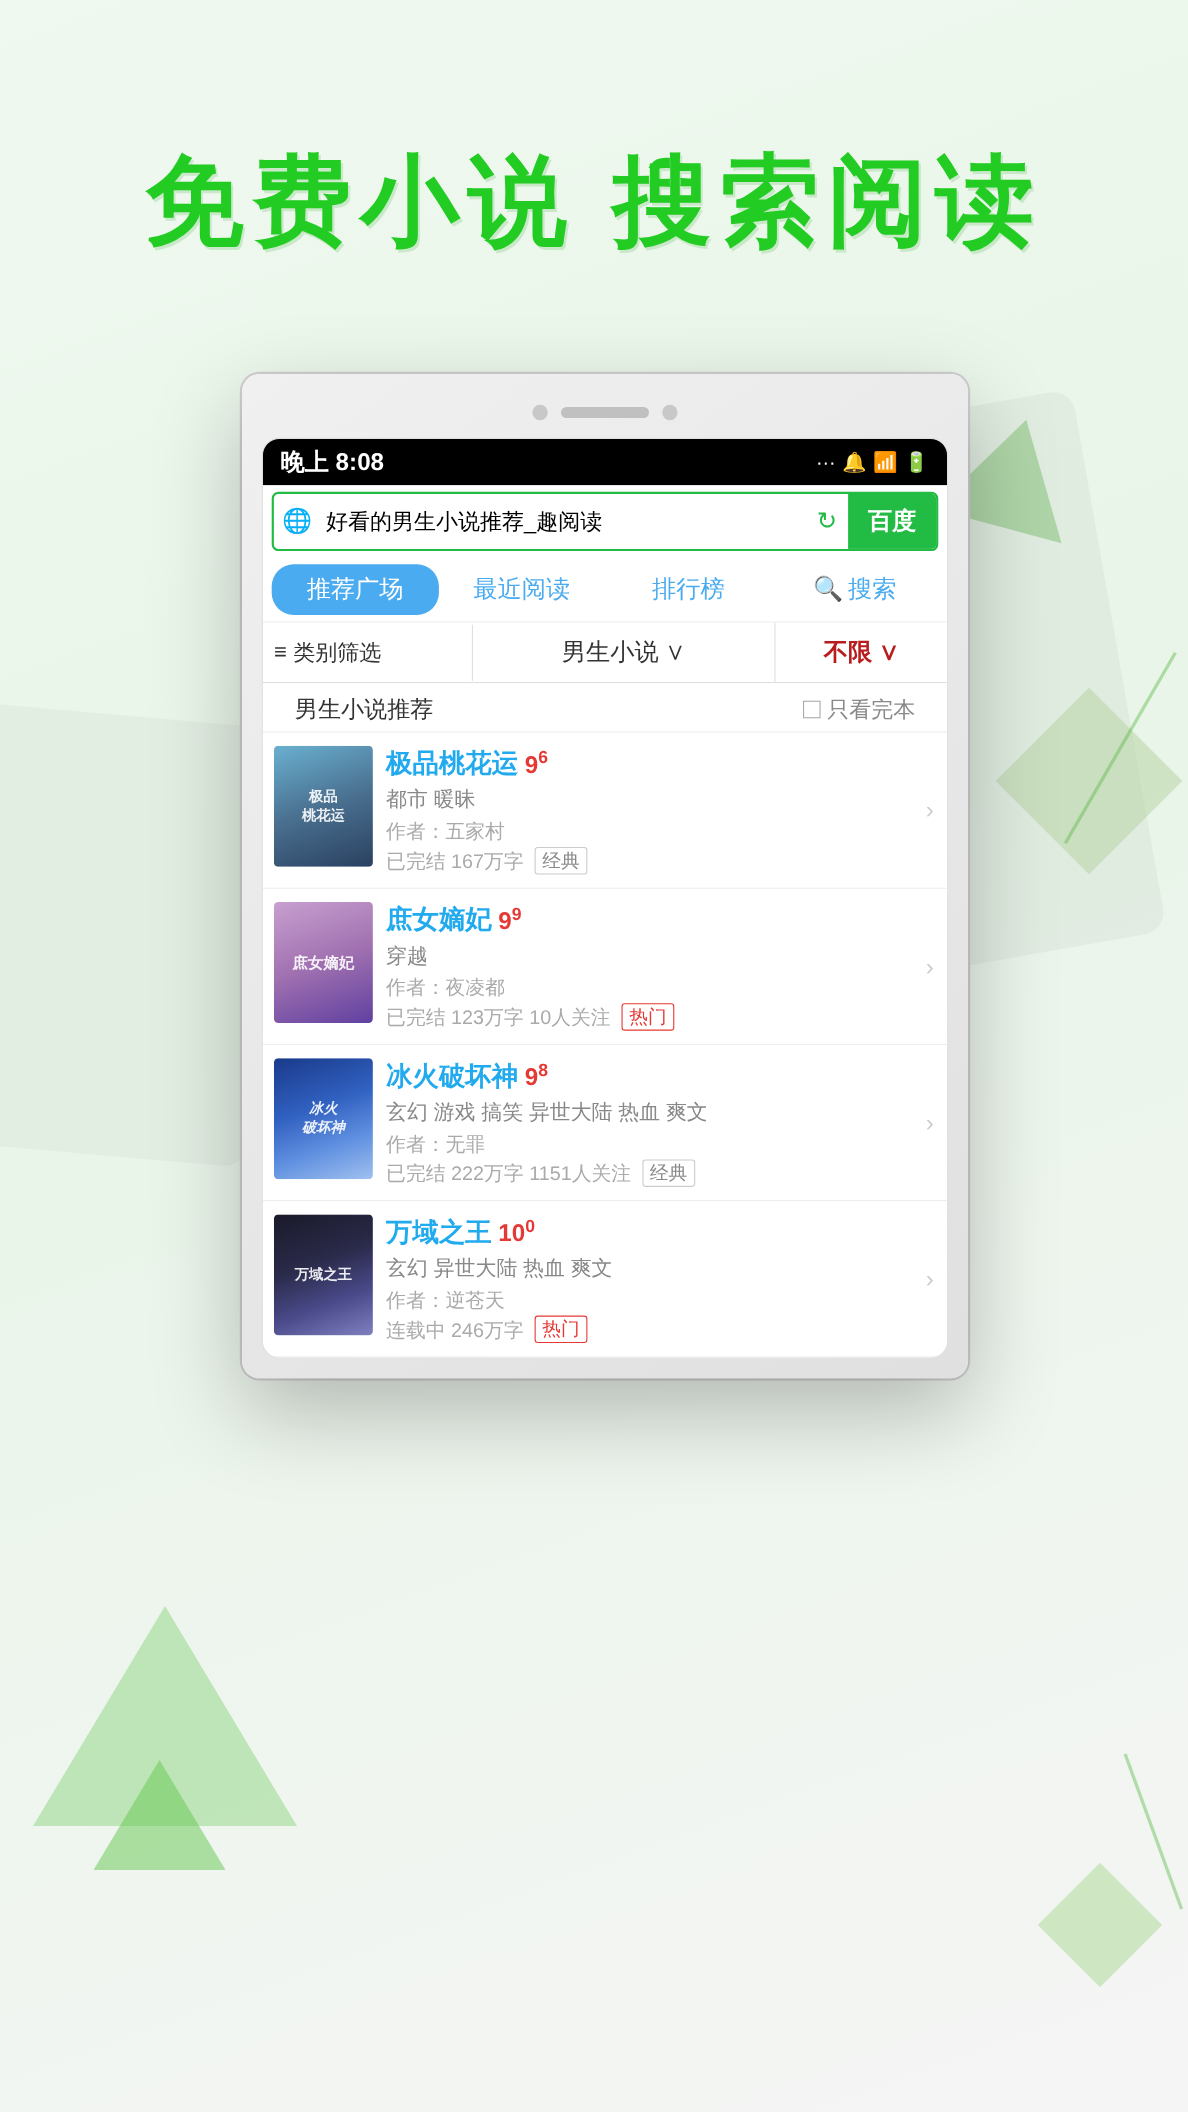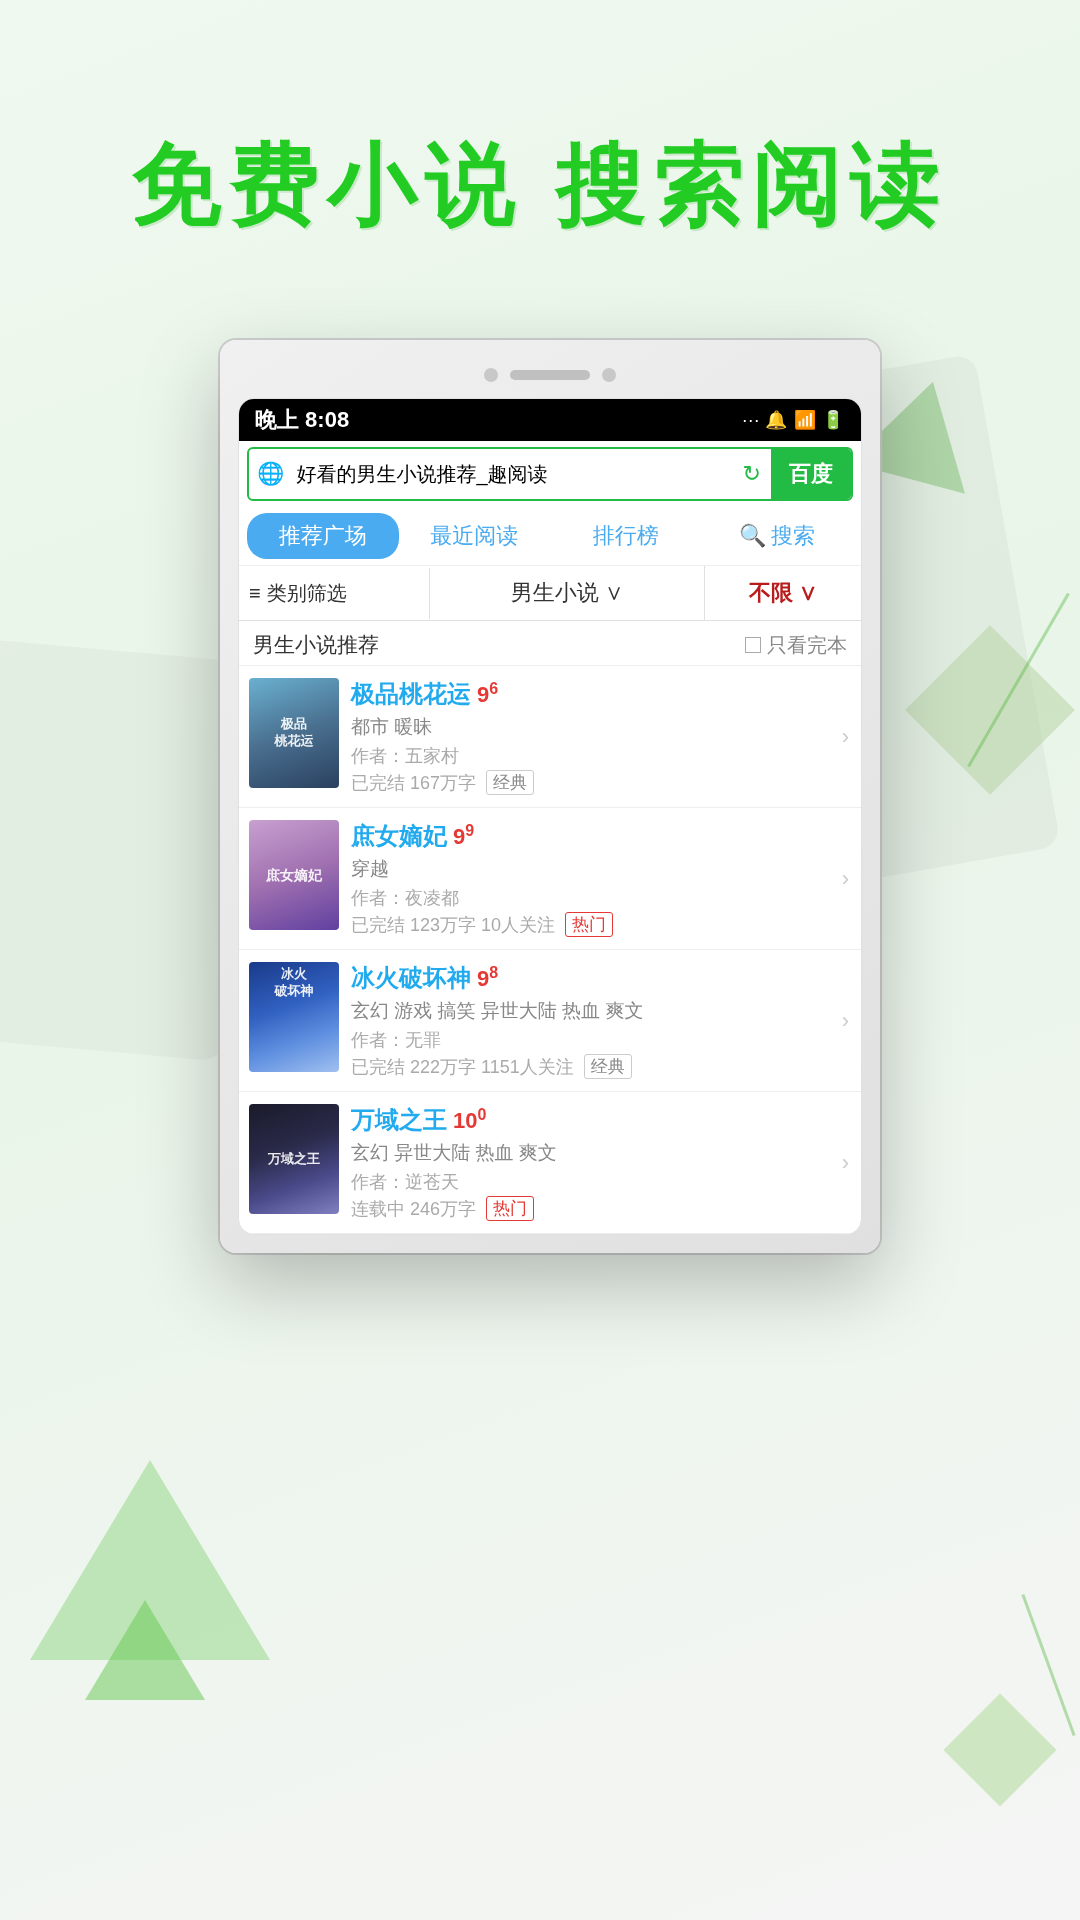--- a/index.html
+++ b/index.html
@@ -243,21 +243,21 @@
       color: #b91c1c;
       font-size: 22px;
       font-weight: bold;
     }
 
     
     .section-header {
       display: flex;
       justify-content: space-between;
       align-items: center;
-      padding: 10px 14px 6px;
+      padding: 10px 29px 6px;
       font-size: 21px;
       color: #333;
       border-bottom: 1px solid #eee;
     }
     .only-complete {
       display: flex;
       align-items: center;
       gap: 6px;
       font-size: 20px;
       color: #888;
@@ -488,21 +488,21 @@
               <span>已完结 123万字 10人关注</span>
               <span class="tag-badge hot">热门</span>
             </div>
           </div>
           <span class="chevron-right">›</span>
         </div>
 
         <div class="book-item">
           <div class="book-cover">
             <div class="cover-3">
-                <div style="width:100%;height:100%;display:flex;align-items:flex-start;justify-content:center;">
+                <div style="width:100%;height:100%;display:flex;align-items:center;justify-content:center;font-style:italic;">
                   <span class="cover-text" style="font-size:13px;">冰火<br>破坏神</span>
                 </div>
               </div>
           </div>
           <div class="book-info">
             <div class="book-title-row">
               <span class="book-title">冰火破坏神</span>
               <span class="book-rating">
                 <span>9</span><sup>8</sup>
               </span>

